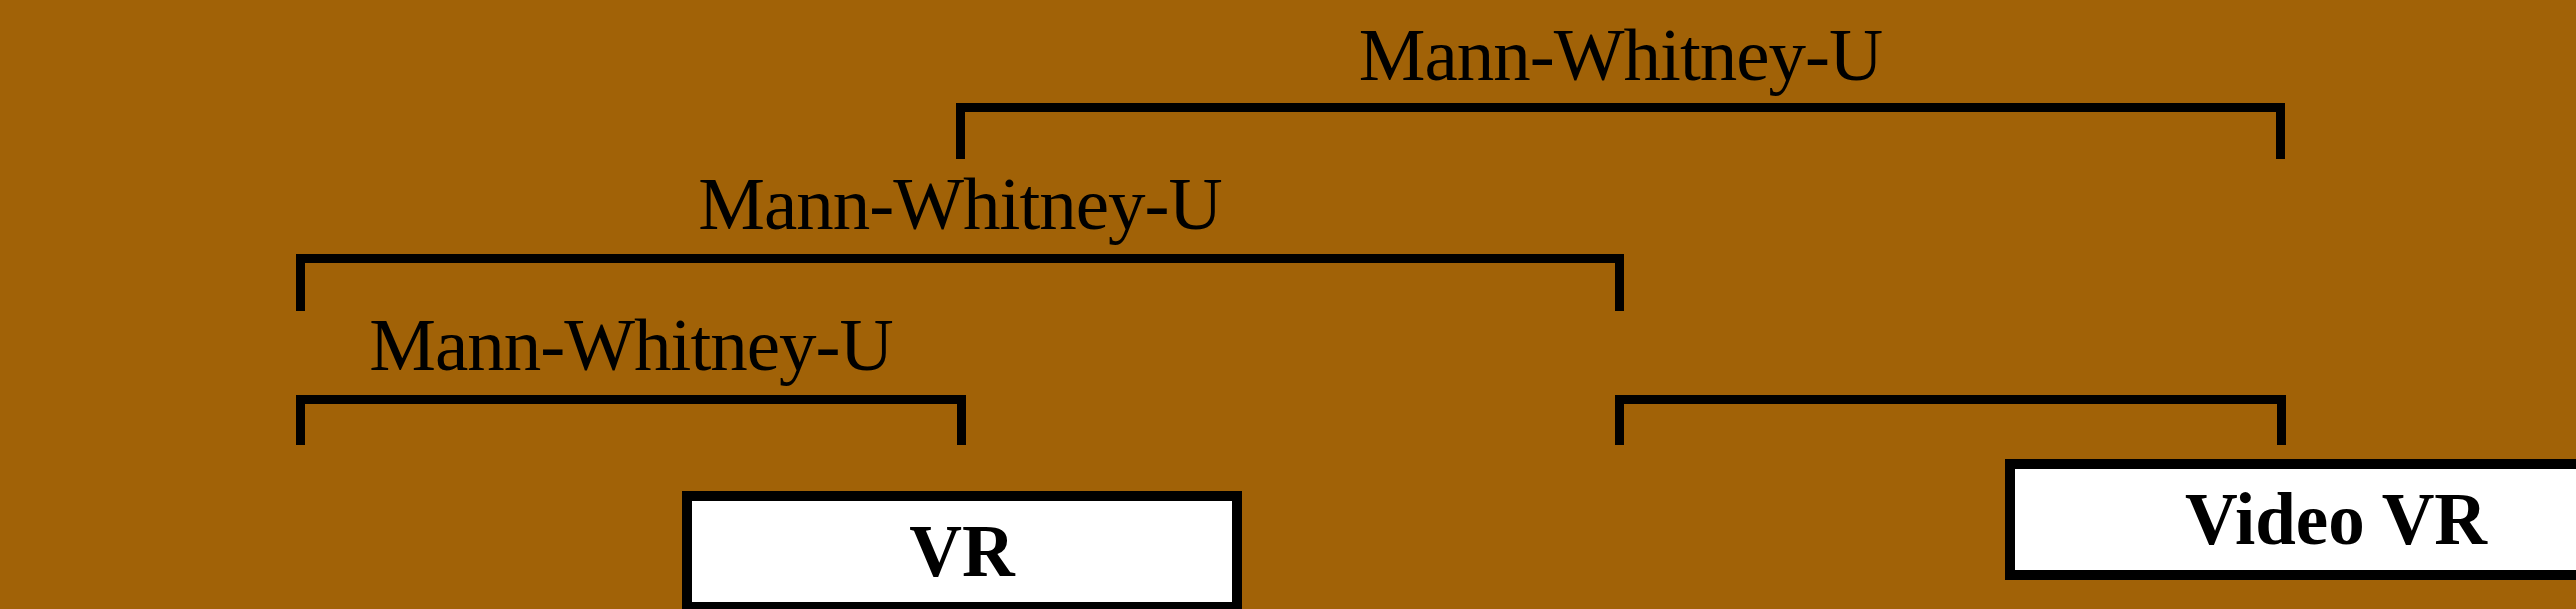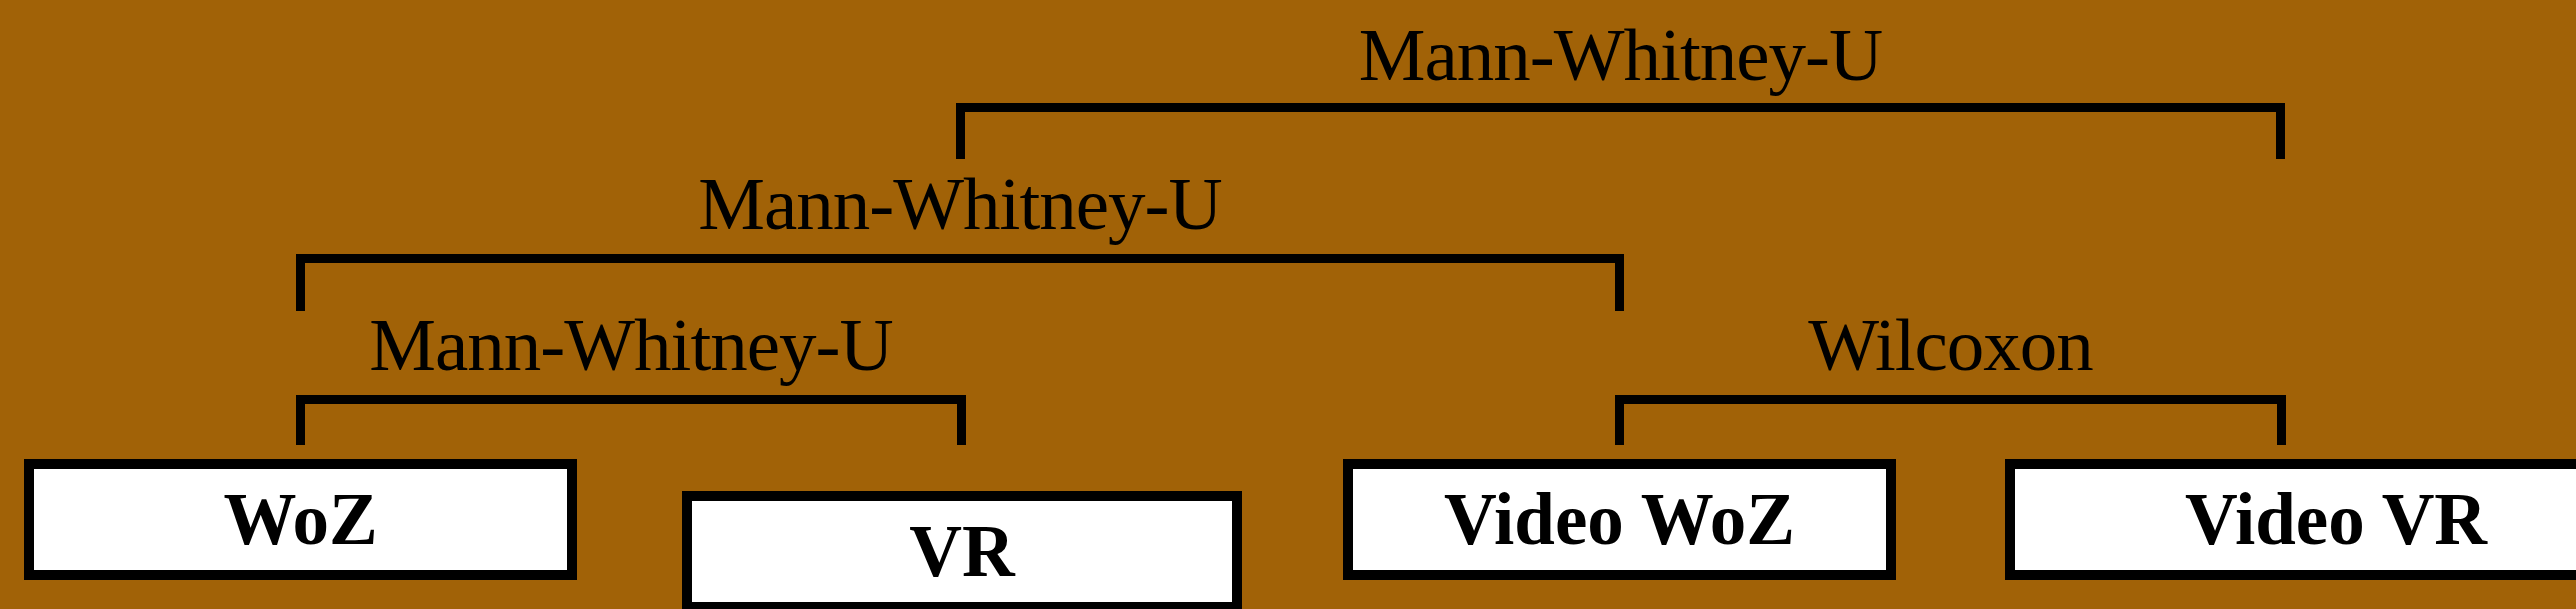--- a/index.html
+++ b/index.html
@@ -79,33 +79,26 @@
 
   <div class="bracket-label" id="bracket-label-top">Mann-Whitney-U</div>
   <div class="bracket" id="bracket-top"></div>
 
   <div class="bracket-label" id="bracket-label-middle">Mann-Whitney-U</div>
   <div class="bracket" id="bracket-middle"></div>
 
   <div class="bracket-label" id="bracket-label-inner-left">Mann-Whitney-U</div>
   <div class="bracket" id="bracket-inner-left"></div>
 
-  <div class="bracket-label" id="bracket-label-inner-right">Wilcoxon</div>
   <div class="bracket" id="bracket-inner-right"></div>
 
-  <div class="cond-box" id="box-woz">
-    <span class="label">WoZ</span>
-  </div>
 
   <div class="cond-box" id="box-vr">
     <span class="label">VR</span>
   </div>
 
-  <div class="cond-box" id="box-video-woz">
-    <span class="label">Video WoZ</span>
-  </div>
 
   <div class="cond-box" id="box-video-vr">
     <span class="label">Video VR</span>
   </div>
 
 </div>
 
 
 </body></html>

